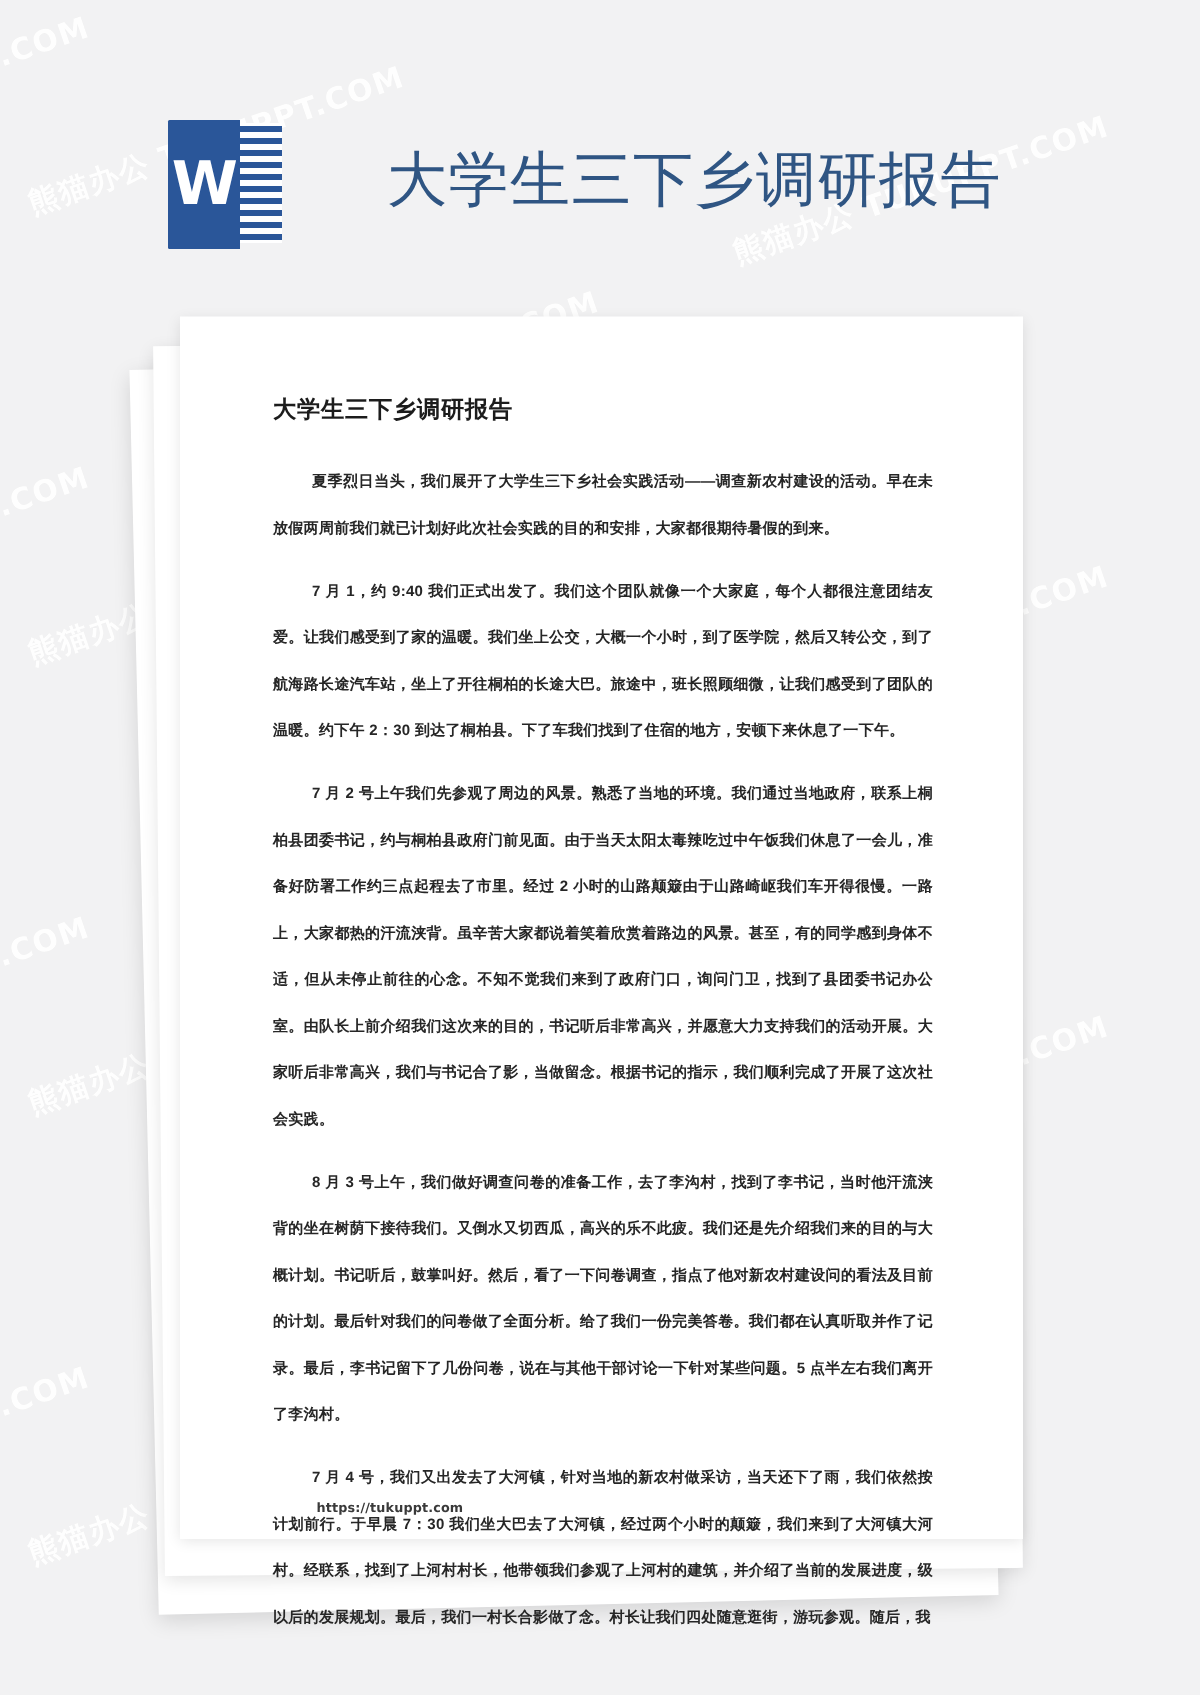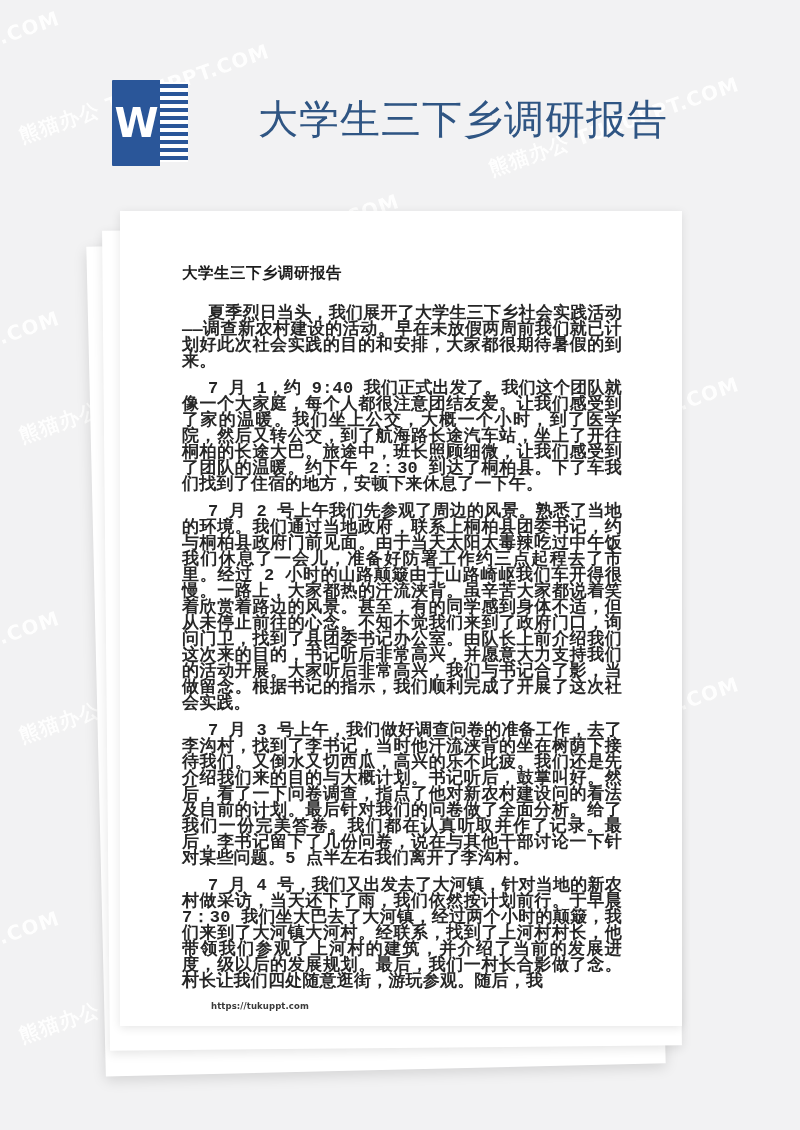--- a/index.html
+++ b/index.html
@@ -149,24 +149,24 @@
   }
   #doc-title {
     font-family: "DejaVu Serif", serif;
     font-size: 15.5px;
     font-weight: 700;
     color: #1c1c1c;
     margin: 0 0 22px 0;
     letter-spacing: 0.5px;
   }
   .doc-para {
-    font-family: Liberation Mono, monospace;
-    font-size: 17px;
+    font-family: Liberation Sans, sans-serif;
+    font-size: 10px;
     font-weight: 600;
-    line-height: 16px;
+    line-height: 31px;
     color: #262626;
     margin: 0 0 11px 0;
     text-align: justify;
     text-indent: 26px;
     letter-spacing: 0.2px;
     -webkit-font-smoothing: none;
   }
   #doc-footer-url {
     position: absolute;
     left: 62px;
@@ -197,21 +197,21 @@
 
   <div class="paper" id="paper-back-2"></div>
   <div class="paper" id="paper-back-1"></div>
 
   <div class="paper" id="paper-front">
     <div id="doc-content">
       <h1 id="doc-title">大学生三下乡调研报告</h1>
       <p class="doc-para">夏季烈日当头，我们展开了大学生三下乡社会实践活动——调查新农村建设的活动。早在未放假两周前我们就已计划好此次社会实践的目的和安排，大家都很期待暑假的到来。</p>
       <p class="doc-para">7 月 1，约 9:40 我们正式出发了。我们这个团队就像一个大家庭，每个人都很注意团结友爱。让我们感受到了家的温暖。我们坐上公交，大概一个小时，到了医学院，然后又转公交，到了航海路长途汽车站，坐上了开往桐柏的长途大巴。旅途中，班长照顾细微，让我们感受到了团队的温暖。约下午 2：30 到达了桐柏县。下了车我们找到了住宿的地方，安顿下来休息了一下午。</p>
       <p class="doc-para">7 月 2 号上午我们先参观了周边的风景。熟悉了当地的环境。我们通过当地政府，联系上桐柏县团委书记，约与桐柏县政府门前见面。由于当天太阳太毒辣吃过中午饭我们休息了一会儿，准备好防署工作约三点起程去了市里。经过 2 小时的山路颠簸由于山路崎岖我们车开得很慢。一路上，大家都热的汗流浃背。虽辛苦大家都说着笑着欣赏着路边的风景。甚至，有的同学感到身体不适，但从未停止前往的心念。不知不觉我们来到了政府门口，询问门卫，找到了县团委书记办公室。由队长上前介绍我们这次来的目的，书记听后非常高兴，并愿意大力支持我们的活动开展。大家听后非常高兴，我们与书记合了影，当做留念。根据书记的指示，我们顺利完成了开展了这次社会实践。</p>
-      <p class="doc-para">7 月 3 号上午，我们做好调查问卷的准备工作，去了李沟村，找到了李书记，当时他汗流浃背的坐在树荫下接待我们。又倒水又切西瓜，高兴的乐不此疲。我们还是先介绍我们来的目的与大概计划。书记听后，鼓掌叫好。然后，看了一下问卷调查，指点了他对新农村建设问的看法及目前的计划。最后针对我们的问卷做了全面分析。给了我们一份完美答卷。我们都在认真听取并作了记录。最后，李书记留下了几份问卷，说在与其他干部讨论一下针对某些问题。5 点半左右我们离开了李沟村。</p>
+      <p class="doc-para">8 月 3 号上午，我们做好调查问卷的准备工作，去了李沟村，找到了李书记，当时他汗流浃背的坐在树荫下接待我们。又倒水又切西瓜，高兴的乐不此疲。我们还是先介绍我们来的目的与大概计划。书记听后，鼓掌叫好。然后，看了一下问卷调查，指点了他对新农村建设问的看法及目前的计划。最后针对我们的问卷做了全面分析。给了我们一份完美答卷。我们都在认真听取并作了记录。最后，李书记留下了几份问卷，说在与其他干部讨论一下针对某些问题。5 点半左右我们离开了李沟村。</p>
       <p class="doc-para">7 月 4 号，我们又出发去了大河镇，针对当地的新农村做采访，当天还下了雨，我们依然按计划前行。于早晨 7：30 我们坐大巴去了大河镇，经过两个小时的颠簸，我们来到了大河镇大河村。经联系，找到了上河村村长，他带领我们参观了上河村的建筑，并介绍了当前的发展进度，级以后的发展规划。最后，我们一村长合影做了念。村长让我们四处随意逛街，游玩参观。随后，我</p>
     </div>
     <div id="doc-footer-url">https://tukuppt.com</div>
   </div>
 
 </div>
 
 <div id="page-header">
 
   <div id="word-icon">

